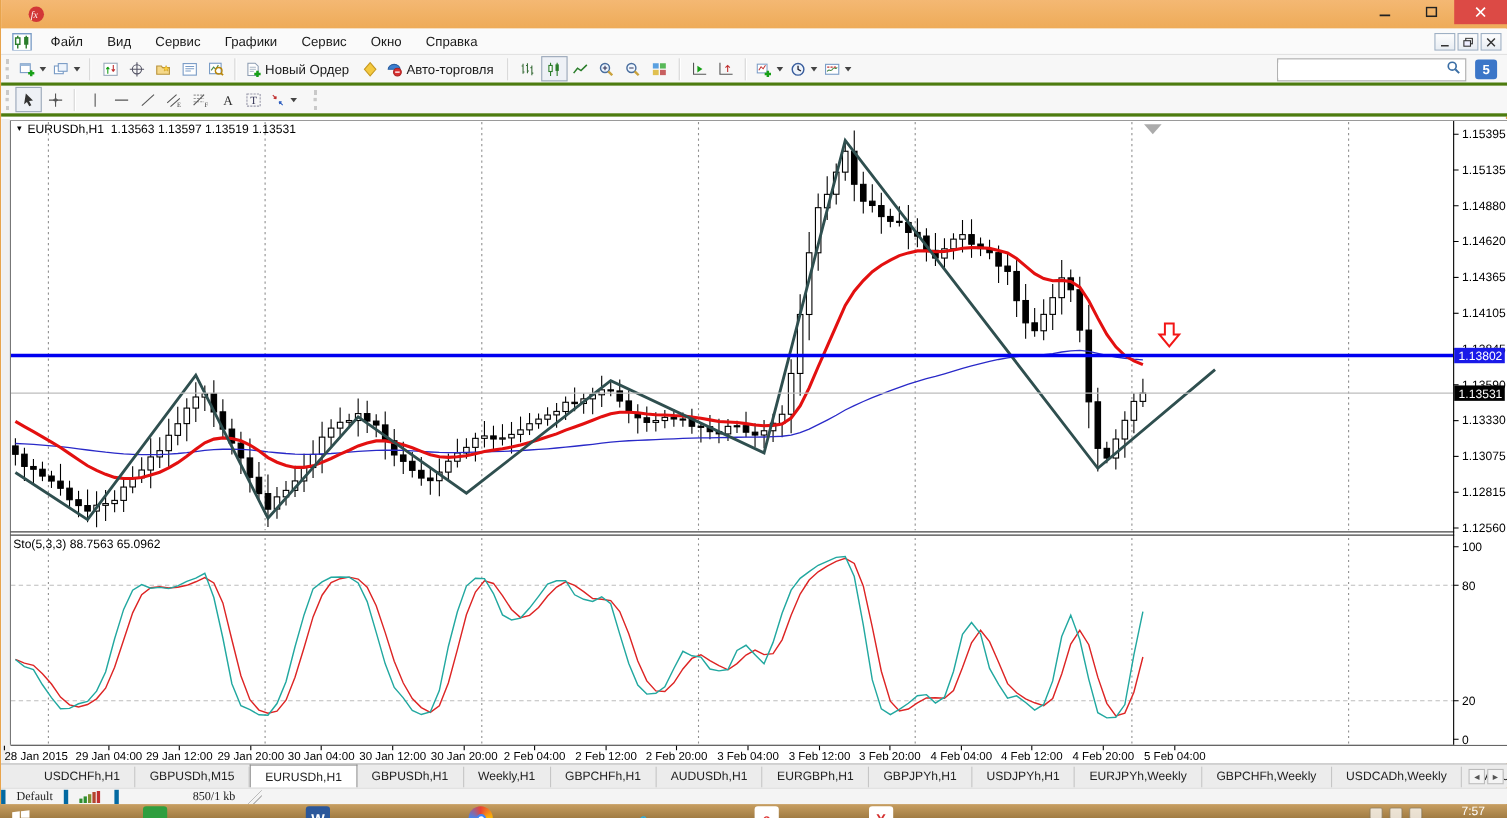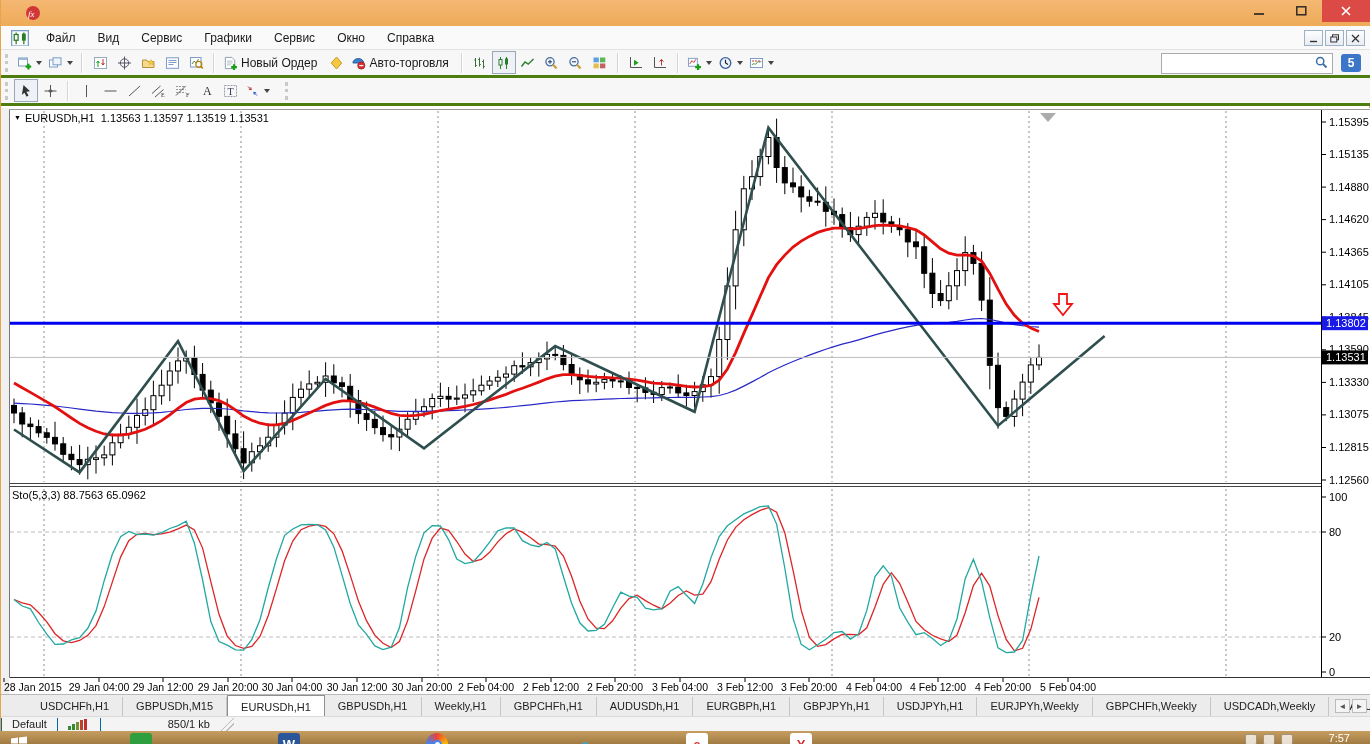--- a/index.html
+++ b/index.html
@@ -48,21 +48,21 @@
   
   #tabsbar { position:absolute; left:0; top:694px; width:1370px; height:22px; background:#ececec; border-top:1px solid #b9b9b9; display:flex; align-items:center; padding-left:26px; }
   .tab { font-size:11px; color:#222; padding:3px 13px 4px; border-right:1px solid #c6c6c6; height:19px; }
   .tab.active { background:#fff; border:1px solid #8f8f8f; border-bottom:none; height:21px; padding-top:5px; }
   .tab-arrows { position:absolute; right:4px; bottom:3px; display:flex; gap:2px; }
   .tab-ar { font-size:8px; color:#555; border:1px solid #bbb; background:#f4f4f4; width:15px; height:14px; display:flex; align-items:center; justify-content:center; }
 
   
   #statusbar { position:absolute; left:0; top:716px; width:1370px; height:15px; background:#f4f4f4; border-top:1px solid #dadada; display:flex; align-items:center; font-size:11px; color:#222; }
   #status-help { flex:1; padding-left:8px; }
-  .scell { border-left:1px solid #0369a1; height:13px; display:flex; align-items:center; padding:0 10px; }
+  .scell { border-left:4px solid #0369a1; height:13px; display:flex; align-items:center; padding:0 10px;font-family:Liberation Serif, serif; }
   #traffic-cell { width:120px; justify-content:flex-end; }
   #grip-corner { width:14px; height:13px; background:linear-gradient(135deg,transparent 50%,#bbb 50%,#bbb 55%,transparent 55%,transparent 70%,#bbb 70%,#bbb 75%,transparent 75%); }
 
   
   #taskbar { position:absolute; left:-1px; top:731px; width:1372px; height:13px; background:linear-gradient(#c79e61,#a07b42); overflow:hidden; }
   .tb-icon { position:absolute; top:2px; width:22px; height:22px; border-radius:3px; display:flex; align-items:center; justify-content:center; font-size:13px; font-weight:bold; }
   #start-btn svg { width:16px; height:16px; }
   #tb-clock { position:absolute; right:22px; top:1px; color:#fff; font-size:11px; }
   .tray-ic { position:absolute; top:3px; width:12px; height:11px; background:rgba(255,255,255,.75); border:1px solid rgba(90,70,30,.5); border-radius:2px; }
 </style>

